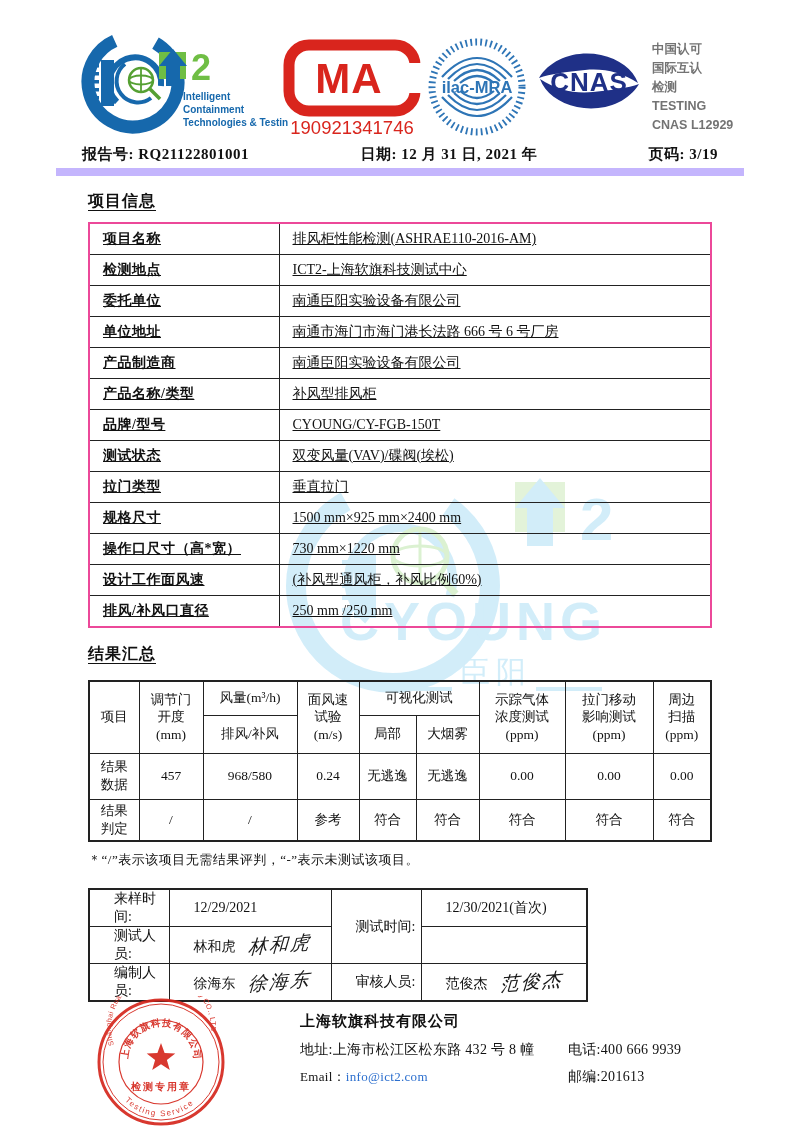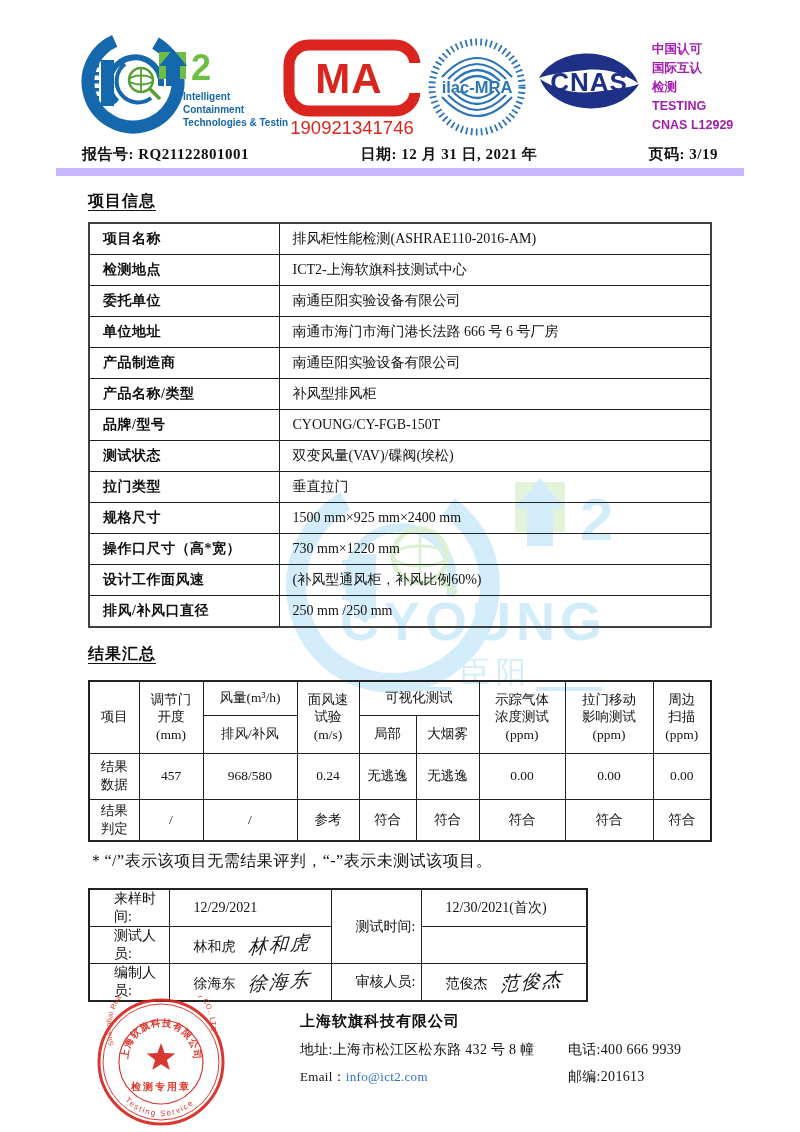--- a/index.html
+++ b/index.html
@@ -13,40 +13,40 @@
   
   .report-bar{
     position:absolute;left:56px;top:146px;width:688px;height:30px;
     border-bottom:8px solid #c4b5fd;display:flex;justify-content:space-between;
     align-items:flex-end;padding:0 26px 4px 26px;box-sizing:border-box;
     font-size:15px;font-weight:600;letter-spacing:0.5px;
   }
   .cnas-text{
     position:absolute;left:652px;top:40px;width:110px;
     font-family:"Liberation Sans","DejaVu Sans",sans-serif;
-    font-size:12.5px;font-weight:bold;line-height:19px;white-space:pre-line;color:#a21caf;
+    font-size:12.5px;font-weight:bold;line-height:19px;white-space:pre-line;color:#737373;
   }
 
   
   .section-title{
     position:absolute;left:88px;font-size:16px;font-weight:bold;
     text-decoration:underline;text-underline-offset:4px;letter-spacing:1px;
   }
 
   
   table{border-collapse:collapse;table-layout:fixed;background:transparent;}
   td,th{border:1px solid #222;font-weight:normal;}
   .info-table{position:absolute;left:88px;top:222px;width:622px;font-size:14px;z-index:2;}
   .info-table td{height:30px;padding:0 6px 0 13px;}
   .info-table td.lbl{font-weight:bold;letter-spacing:0.5px;}
-  .info-table{border:2px solid #404040;}
+  .info-table{border:2px solid #ec4899;text-decoration:underline;}
 
   .result-table{position:absolute;left:88px;top:680px;width:622px;font-size:13.5px;text-align:center;z-index:2;border:2px solid #222;}
   .result-table td{padding:1px 6px;white-space:pre-line;line-height:1.3;}
-  .footnote{position:absolute;left:88px;top:851px;font-size:16px;letter-spacing:0.5px;z-index:2;}
+  .footnote{position:absolute;left:88px;top:851px;font-size:13px;letter-spacing:0.5px;z-index:2;}
 
   .sample-table{position:absolute;left:88px;top:888px;width:498px;font-size:14px;z-index:2;border:2px solid #222;}
   .sample-table td{height:35px;padding:0 4px 0 24px;}
   .sig{
     display:inline-block;margin-left:12px;font-style:italic;font-size:19px;
     transform:rotate(-5deg) skewX(-8deg);color:#1a1a1a;letter-spacing:2px;
   }
 
   
   .company-name{position:absolute;left:300px;top:1012px;font-size:15px;font-weight:bold;letter-spacing:1px;}

